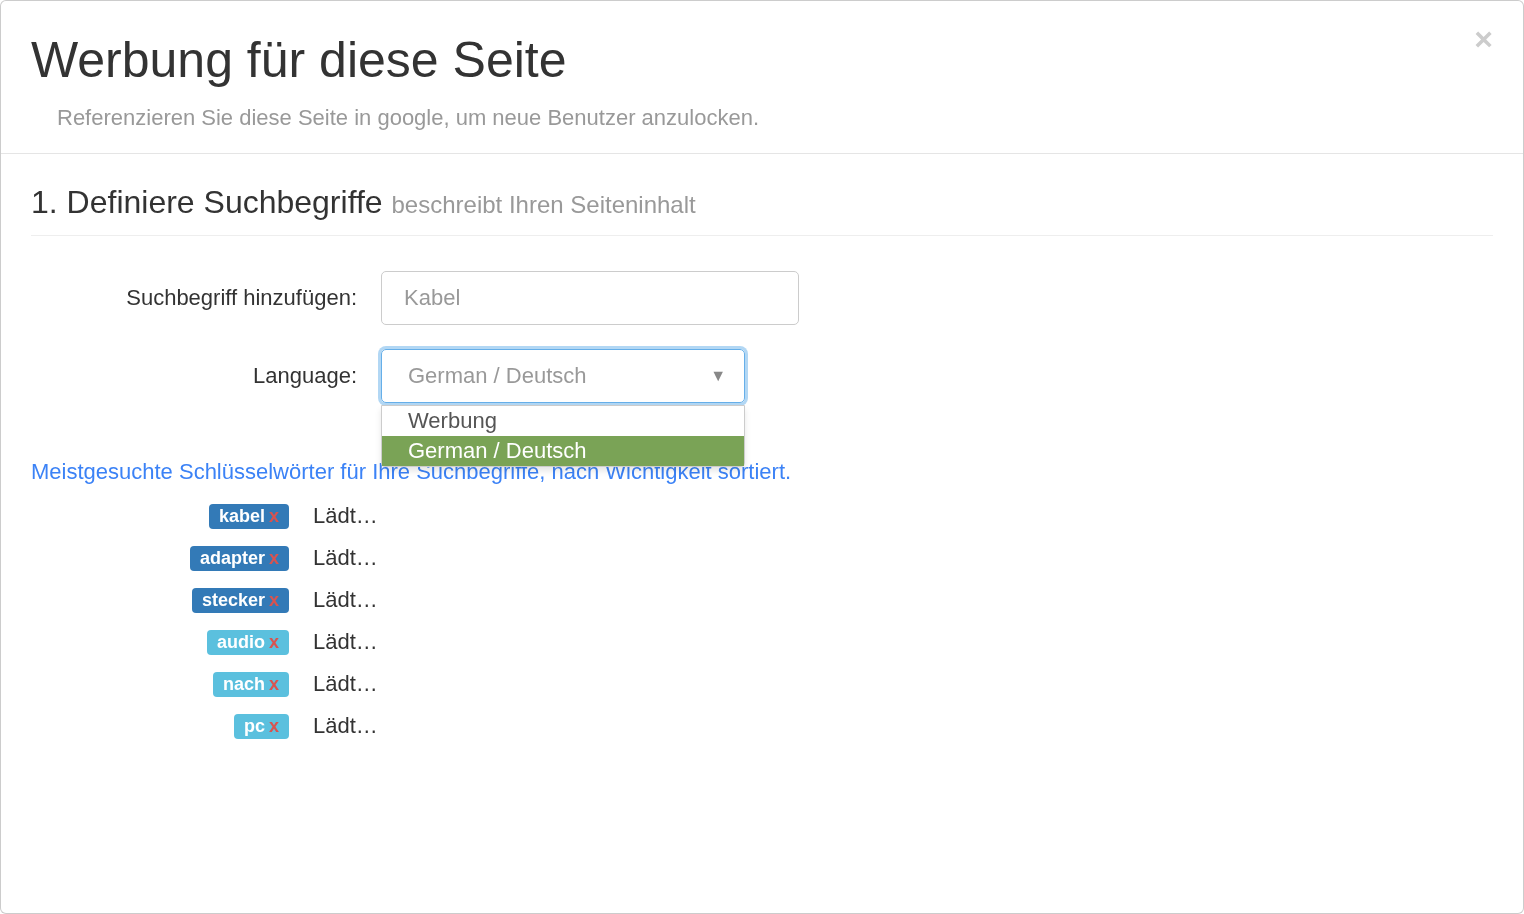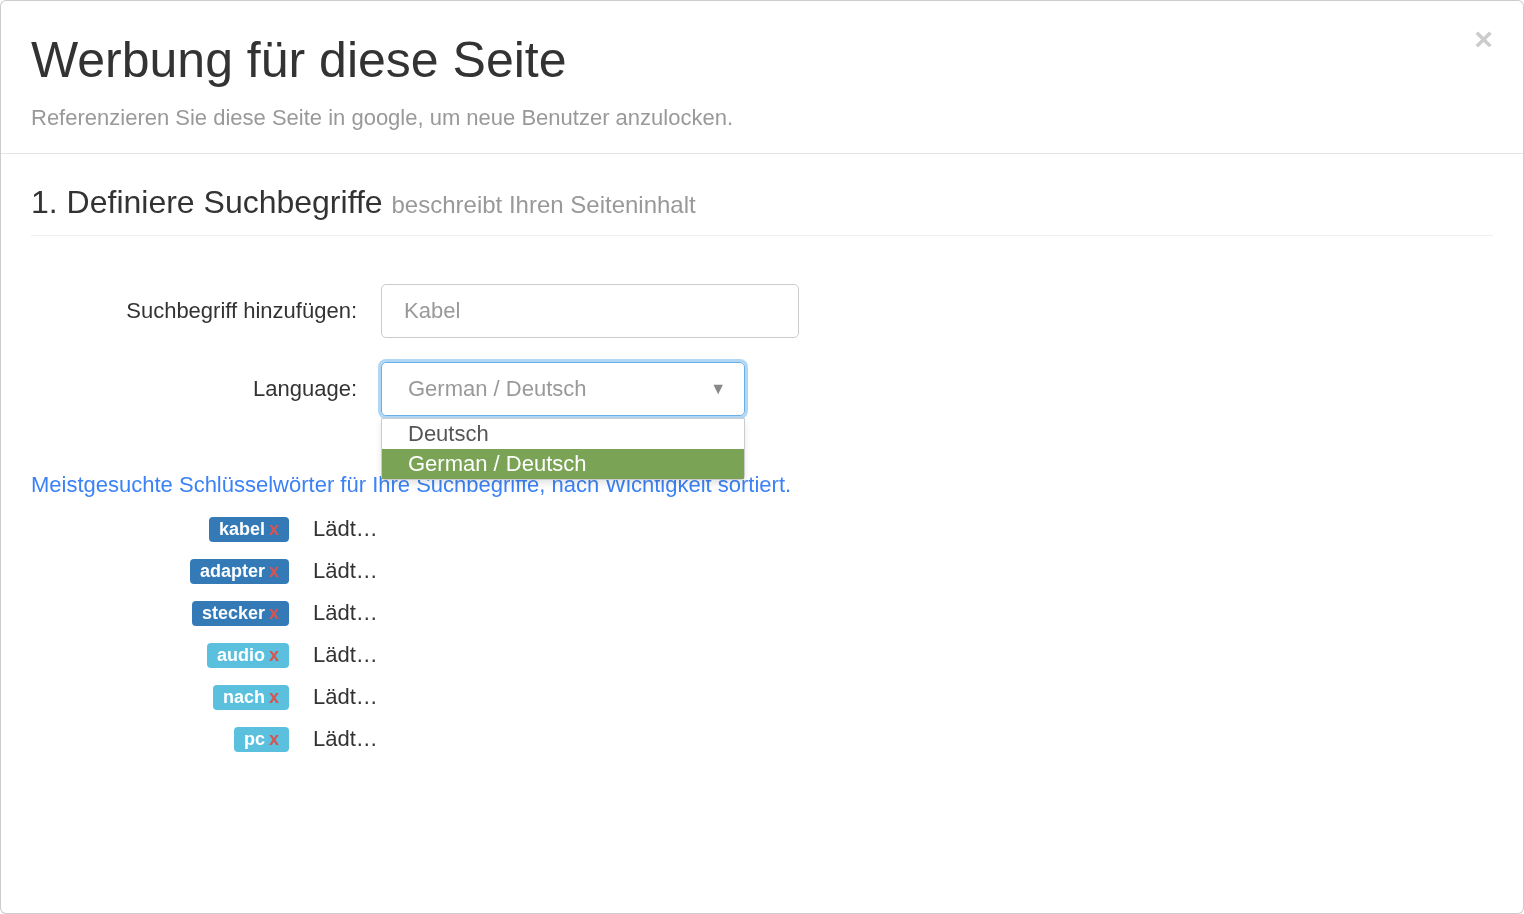--- a/index.html
+++ b/index.html
@@ -36,31 +36,32 @@
     .modal-title {
       font-size: 50px;
       font-weight: 500;
       color: #333;
       margin-bottom: 16px;
     }
     .modal-subtitle {
       font-size: 22px;
       color: #999;
       font-weight: 400;
+      margin-left: 26px;
     }
     .modal-body {
       padding: 30px 30px;
     }
     .section-header {
       font-size: 32px;
       font-weight: 500;
       color: #333;
       padding-bottom: 14px;
       border-bottom: 1px solid #eee;
-      margin-bottom: 48px;
+      margin-bottom: 35px;
     }
     .section-header .sub {
       font-size: 24px;
       font-weight: 400;
       color: #999;
     }
     .form-row {
       display: flex;
       align-items: center;
       margin-bottom: 24px;
@@ -202,21 +203,21 @@
     </div>
 
     <div class="form-row">
       <label class="form-label">Language:</label>
       <div class="select-wrapper">
         <div class="select-input">
           <span>German / Deutsch</span>
           <span class="chevron">▼</span>
         </div>
         <div class="dropdown-list">
-          <div class="dropdown-option">Deutsch</div>
+          <div class="dropdown-option">Werbung</div>
           <div class="dropdown-option selected">German / Deutsch</div>
         </div>
       </div>
     </div>
 
     <p class="keywords-intro">Meistgesuchte Schlüsselwörter für Ihre Suchbegriffe, nach Wichtigkeit sortiert.</p>
 
     <div class="keyword-row">
       <div class="keyword-area">
         <span class="badge primary">

